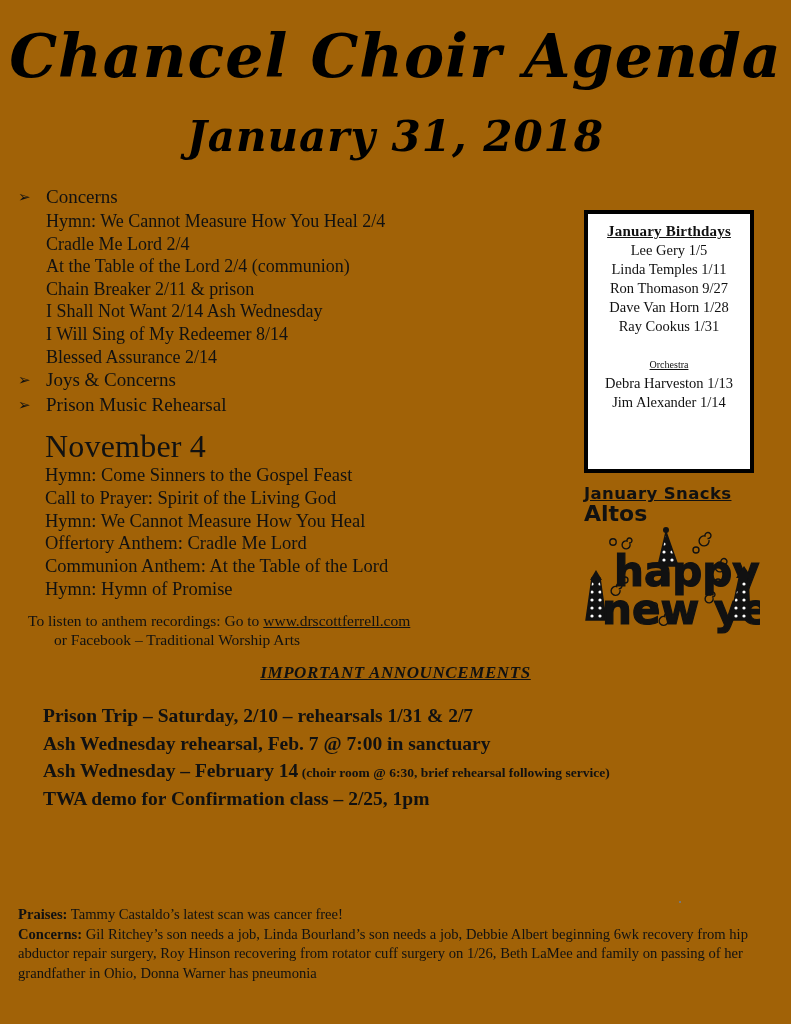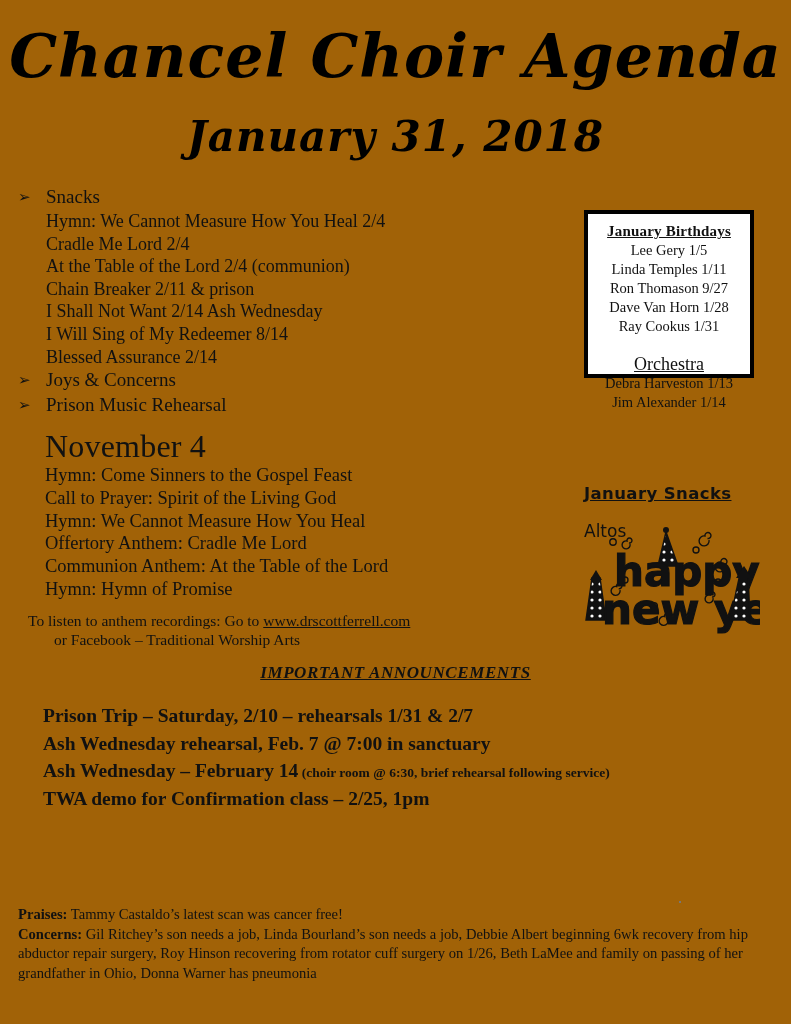--- a/index.html
+++ b/index.html
@@ -99,41 +99,41 @@
   }
   .listen .indent { padding-left: 26px; }
   .url-link { text-decoration: underline; }
 
   
   .bday-box {
     position: absolute;
     left: 584px;
     top: 210px;
     width: 170px;
-    height: 168px;
+    height: 263px;
     border: 4px solid #000;
     background: #fff;
     text-align: center;
     padding-top: 8px;
     box-sizing: border-box;
   }
   .bday-title {
     font-size: 15px;
     font-weight: 700;
     text-decoration: underline;
     line-height: 19px;
     letter-spacing: 0.2px;
   }
   .bday-row {
     font-size: 14.5px;
     line-height: 19px;
     white-space: nowrap;
   }
   .orch-title {
-    font-size: 18px;
+    font-size: 10px;
     text-decoration: underline;
     line-height: 19px;
     margin-top: 19px;
   }
 
   
   .snacks {
     position: absolute;
     left: 584px;
     top: 484px;
@@ -143,24 +143,23 @@
     font-family: "DejaVu Sans", sans-serif;
     font-weight: 700;
     font-size: 16.5px;
     line-height: 20px;
     text-decoration: underline;
     letter-spacing: 0.4px;
     white-space: nowrap;
   }
   #snacks-group {
     font-family: "DejaVu Sans", sans-serif;
-    font-weight: 400;
-    font-size: 17px;
+    font-weight: 700;
+    font-size: 22px;
     line-height: 20px;
-    margin-top: 17px;
   }
 
   
   .clipart {
     position: absolute;
     left: 580px;
     top: 524px;
     width: 180px;
     height: 112px;
   }
@@ -228,21 +227,21 @@
 
 <div class="page">
 
   <div class="title-script" id="doc-title">Chancel Choir Agenda</div>
   <div class="title-script" id="doc-date">January 31, 2018</div>
 
   <div class="agenda">
 
     <div class="bullet-row">
       <span class="bullet-glyph">➢</span>
-      <span>Snacks</span>
+      <span>Concerns</span>
     </div>
 
     <div class="sub-row">Hymn:  We Cannot Measure How You Heal   2/4</div>
     <div class="sub-row">Cradle Me Lord  2/4</div>
     <div class="sub-row">At the Table of the Lord  2/4 (communion)</div>
     <div class="sub-row">Chain Breaker  2/11 &amp; prison</div>
     <div class="sub-row">I Shall Not Want 2/14  Ash Wednesday</div>
     <div class="sub-row">I Will Sing of My Redeemer  8/14</div>
     <div class="sub-row">Blessed Assurance  2/14</div>
 

